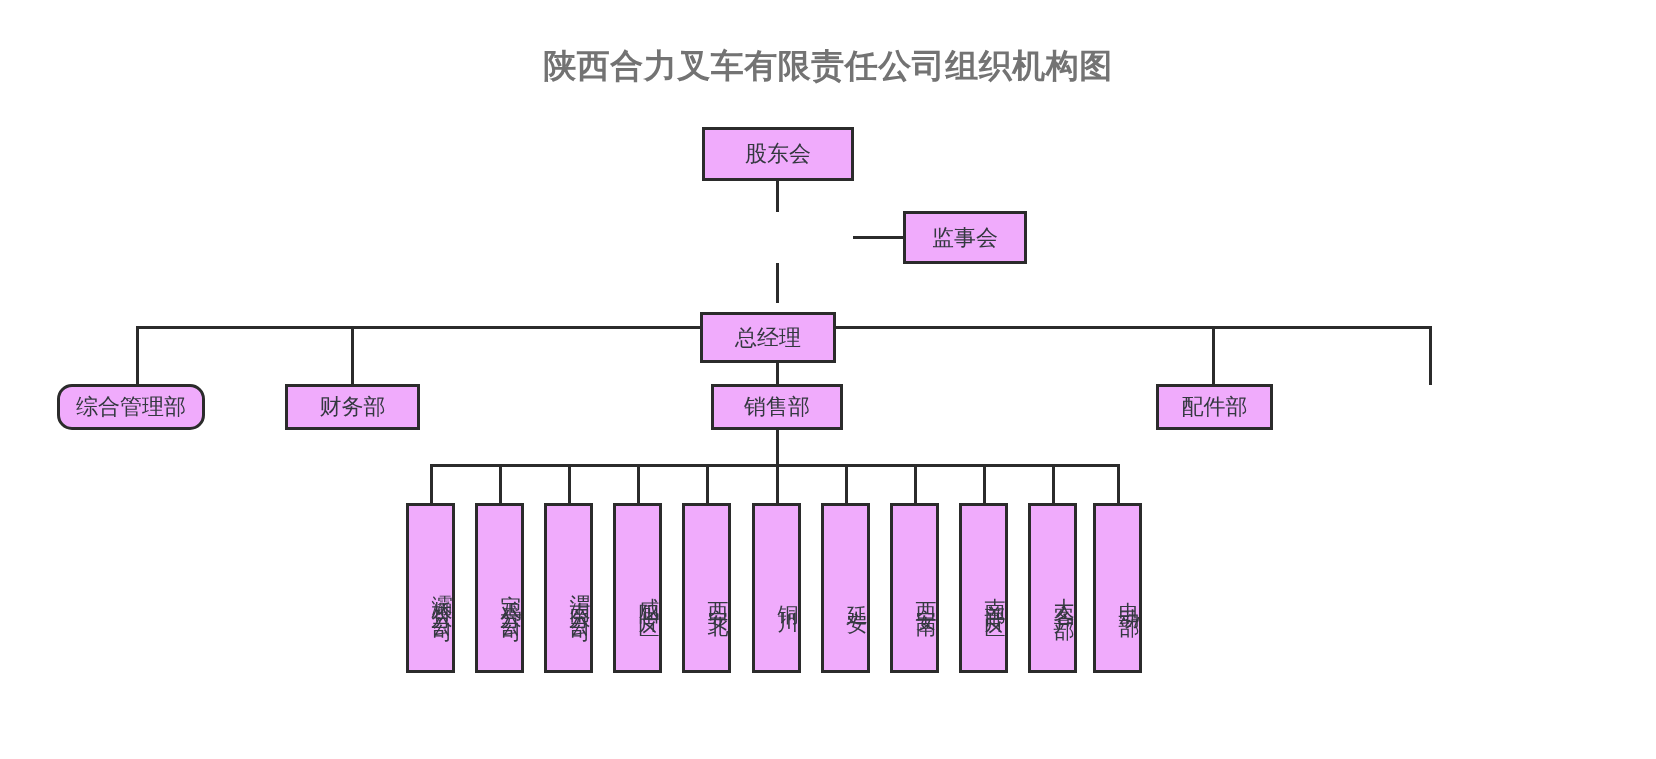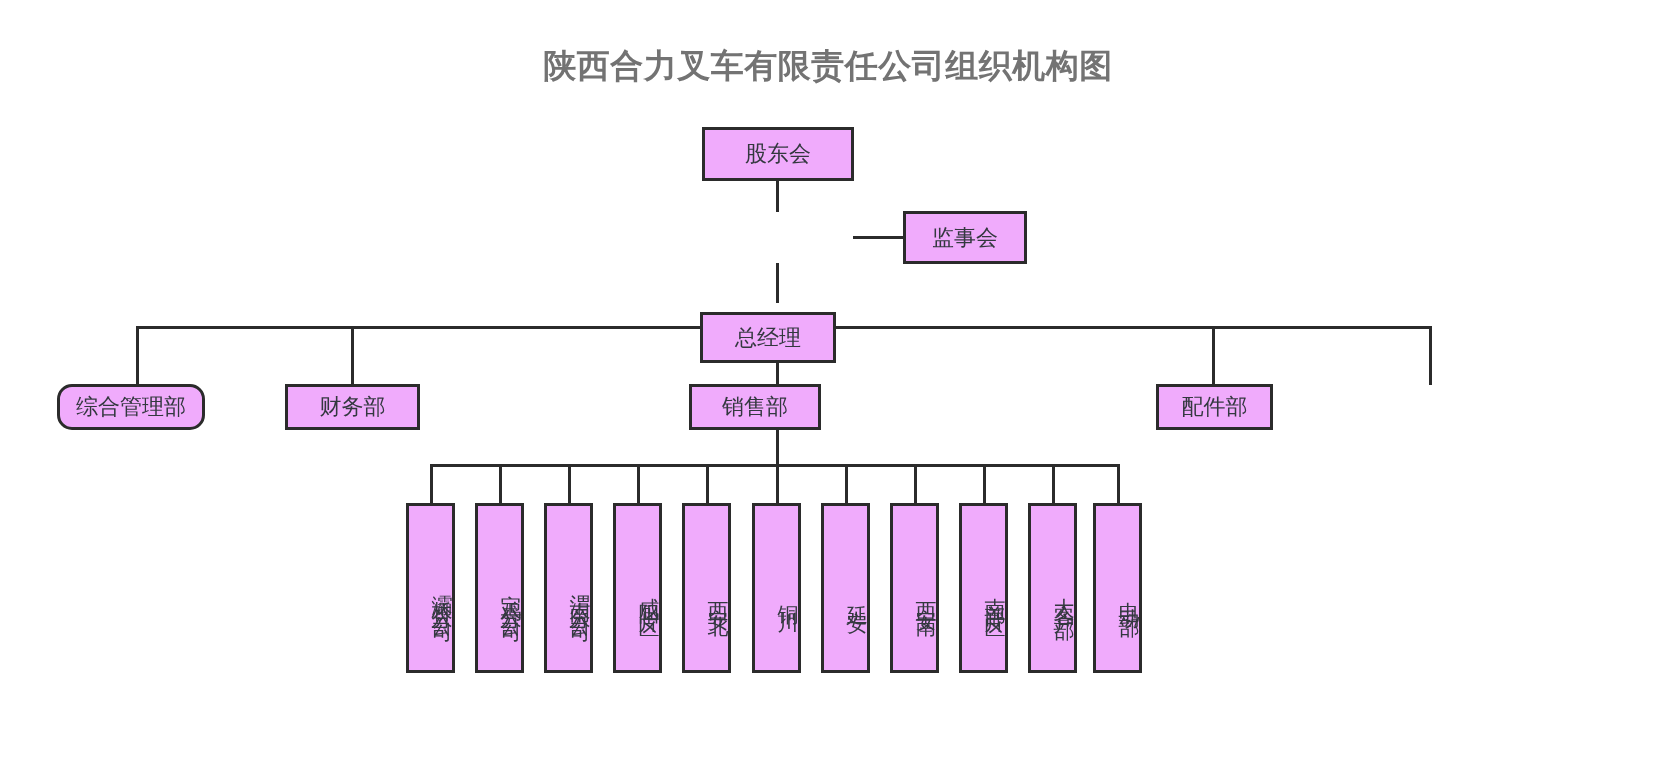--- a/index.html
+++ b/index.html
@@ -114,21 +114,21 @@
 
 
   <div class="node" style="left:903px; top:211px; width:124px; height:53px;">监事会</div>
 
   <div class="node" style="left:700px; top:302px; width:136px; height:51px;margin-top:10px;">总经理</div>
 
   <div class="node" style="left:57px; top:384px; width:148px; height:46px;border-radius:15px;">综合管理部</div>
 
   <div class="node" style="left:285px; top:384px; width:135px; height:46px;">财务部</div>
 
-  <div class="node" style="left:689px; top:384px; width:132px; height:46px;">销售部</div>
+  <div class="node" style="left:711px; top:384px; width:132px; height:46px;">销售部</div>
 
   <div class="node" style="left:1156px; top:384px; width:117px; height:46px;text-align:right;">配件部</div>
 
 
   <div class="node vert" style="left:406px; top:503px; width:49px; height:170px;">
     <span class="vlabel">灞桥分公司</span>
   </div>
   <div class="node vert" style="left:475px; top:503px; width:49px; height:170px;">
     <span class="vlabel">宝鸡分公司</span>
   </div>

